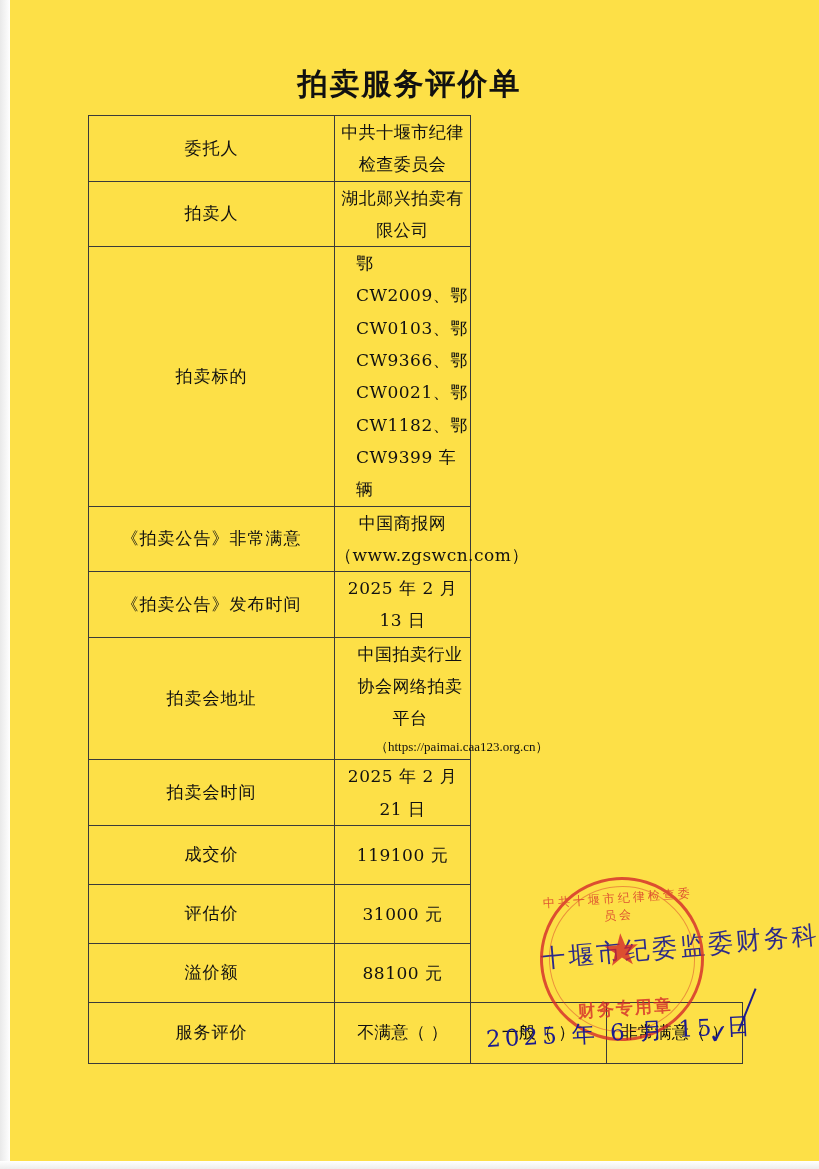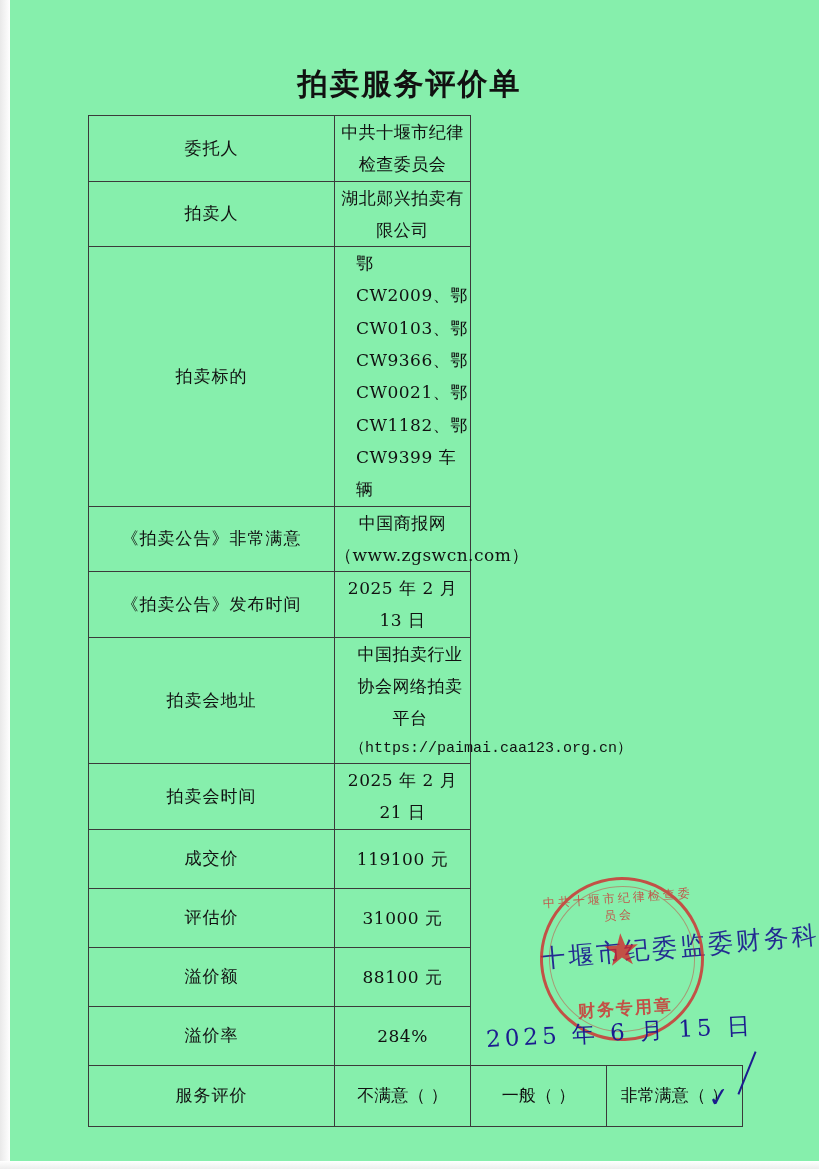--- a/index.html
+++ b/index.html
@@ -11,21 +11,21 @@
     width: 819px;
     height: 1169px;
     position: relative;
     font-family: "Liberation Serif", serif;
     color: #1a1a1a;
     overflow: hidden;
   }
   .page {
     position: absolute;
     inset: 0;
-    background: #86efac;
+    background: #fde047;
   }
   .doc-title {
     position: absolute;
     top: 64px;
     left: 0;
     width: 819px;
     text-align: center;
     font-family: "DejaVu Serif", serif;
     font-weight: bold;
     font-size: 30px;
@@ -64,23 +64,24 @@
     padding-left: 15px;
   }
   .val-line {
     display: block;
   }
   .val-line.left {
     text-align: left;
     padding-left: 6px;
   }
   .mono {
-    font-family: Liberation Mono, monospace;
-    font-size: 15px;
+    font-family: Liberation Serif, serif;
+    font-size: 13px;
     letter-spacing: 0;
+    margin-left: 25px;
   }
   
   td.rating-cell {
     height: 60px;
     font-size: 17px;
     padding: 0 6px;
   }
   .rate-inner {
     display: flex;
     align-items: flex-end;
@@ -281,26 +282,20 @@
         </td>
       </tr>
 
       <tr>
         <td class="label">溢价额</td>
         <td class="value">
           <span class="val-line">88100 元</span>
         </td>
       </tr>
 
-      <tr>
-        <td class="label">溢价率</td>
-        <td class="value">
-          <span class="val-line">284%</span>
-        </td>
-      </tr>
 
       <tr>
         <td class="label">服务评价</td>
         <td class="rating-cell" style="width:140px;">
           <div class="rate-inner">
             <span>不满意（ ）</span>
           </div>
         </td>
         <td class="rating-cell" style="width:128px;">
           <div class="rate-inner">

